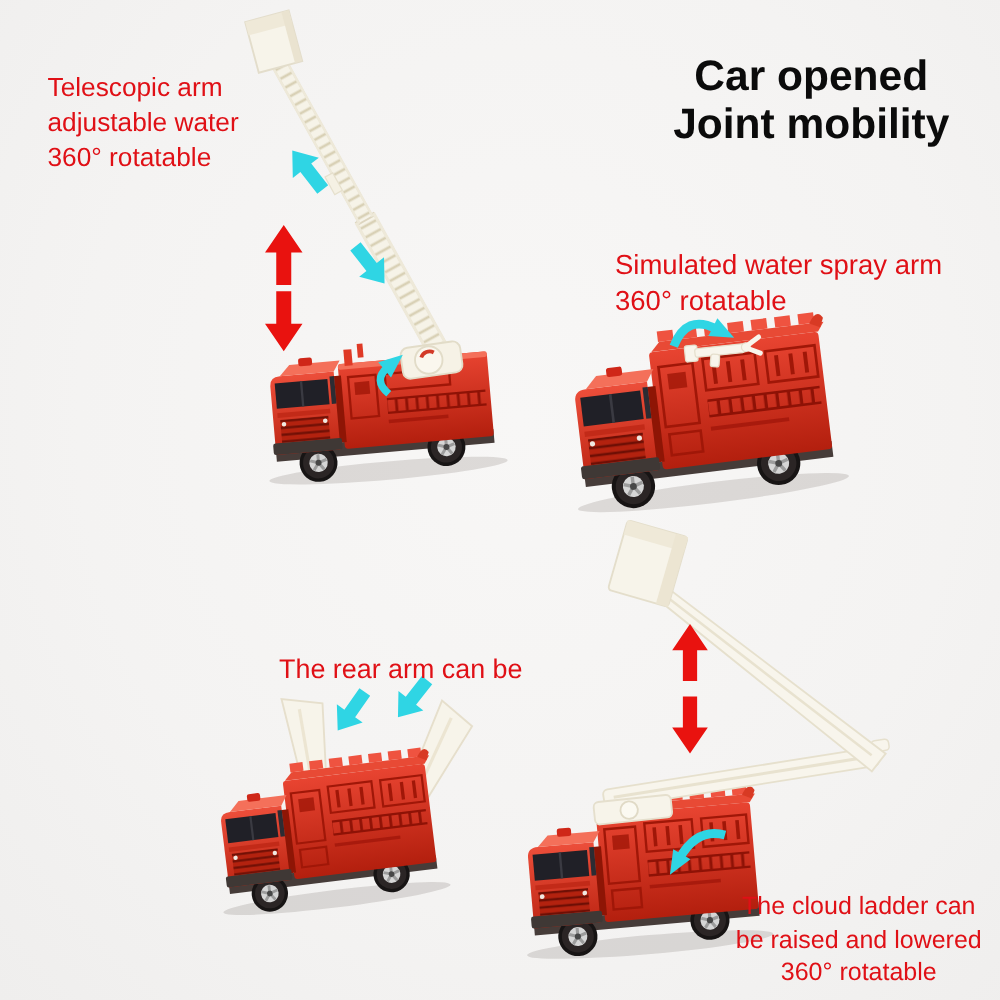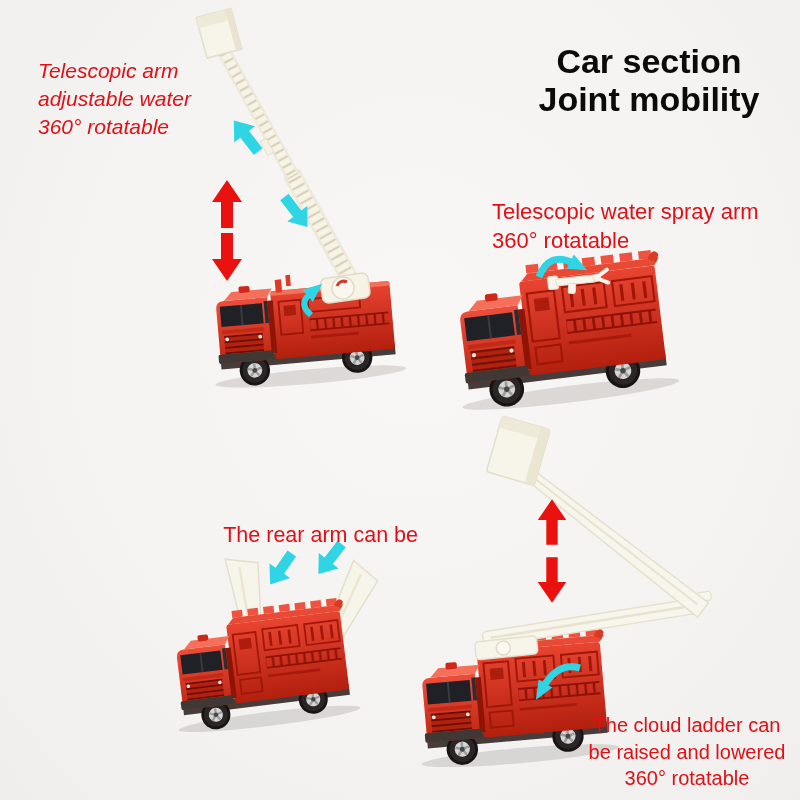--- a/index.html
+++ b/index.html
@@ -3,21 +3,21 @@
 <meta charset="utf-8">
 <style>
   html,body{margin:0;padding:0;}
   body{width:800px;height:800px;position:relative;overflow:hidden;
        font-family:"Liberation Sans","DejaVu Sans",sans-serif;
        background:radial-gradient(ellipse at 52% 42%, #f8f7f6 0%, #f4f3f2 60%, #efeeed 100%);}
   .stage{position:absolute;left:0;top:0;width:800px;height:800px;}
   svg.scene{position:absolute;left:0;top:0;}
   .label{position:absolute;color:#e01016;}
   .label div{white-space:nowrap;}
-  .lbl-telescopic{left:38px;top:57px;font-size:21px;line-height:28px;text-align:left;font-style:italic;}
+  .lbl-telescopic{left:38px;top:57px;font-size:21px;line-height:28px;text-align:left;}
   .page-title{left:499px;top:42px;width:300px;text-align:center;color:#0b0b0b;font-weight:700;font-size:34px;line-height:38px;}
   .lbl-spray{left:492px;top:197px;font-size:22px;line-height:29px;}
   .lbl-rear{left:143px;top:482px;width:275px;text-align:right;font-size:21.5px;line-height:27px;margin-top:40px;}
   .lbl-cloud{left:558px;top:712px;width:258px;text-align:center;font-size:20px;line-height:26.5px;}
 </style>
 </head>
 <body>
 
 <div class="stage">
 <svg class="scene" width="800" height="800" viewBox="0 0 800 800">
@@ -263,26 +263,26 @@
   </g>
 </svg>
 
 <div class="label lbl-telescopic">
   <div>Telescopic arm</div>
   <div>adjustable water</div>
   <div>360° rotatable</div>
 </div>
 
 <div class="label page-title">
-  <div>Car section</div>
+  <div>Car opened</div>
   <div>Joint mobility</div>
 </div>
 
 <div class="label lbl-spray">
-  <div>Telescopic water spray arm</div>
+  <div>Simulated water spray arm</div>
   <div>360° rotatable</div>
 </div>
 
 <div class="label lbl-rear">
   <div>The rear arm can be</div>
 </div>
 
 <div class="label lbl-cloud">
   <div>The cloud ladder can</div>
   <div>be raised and lowered</div>

